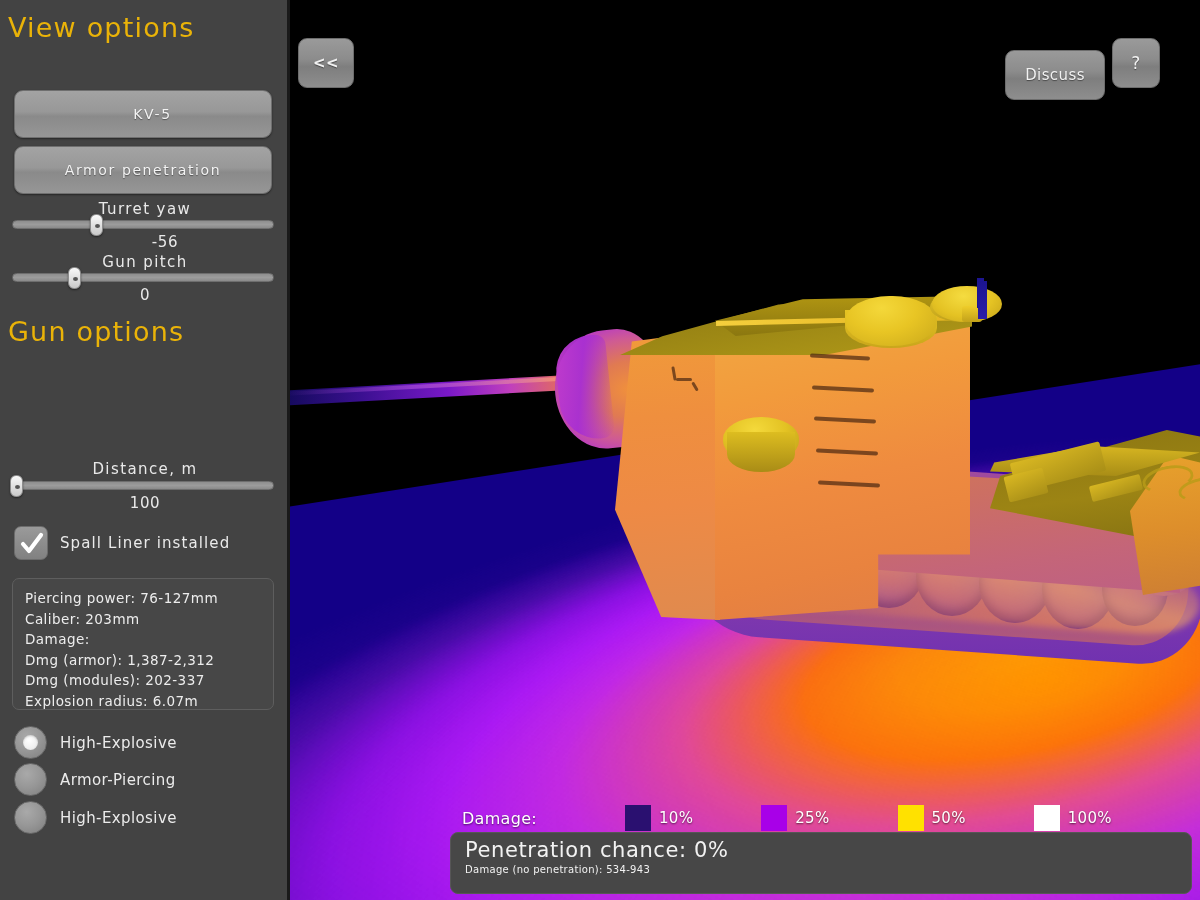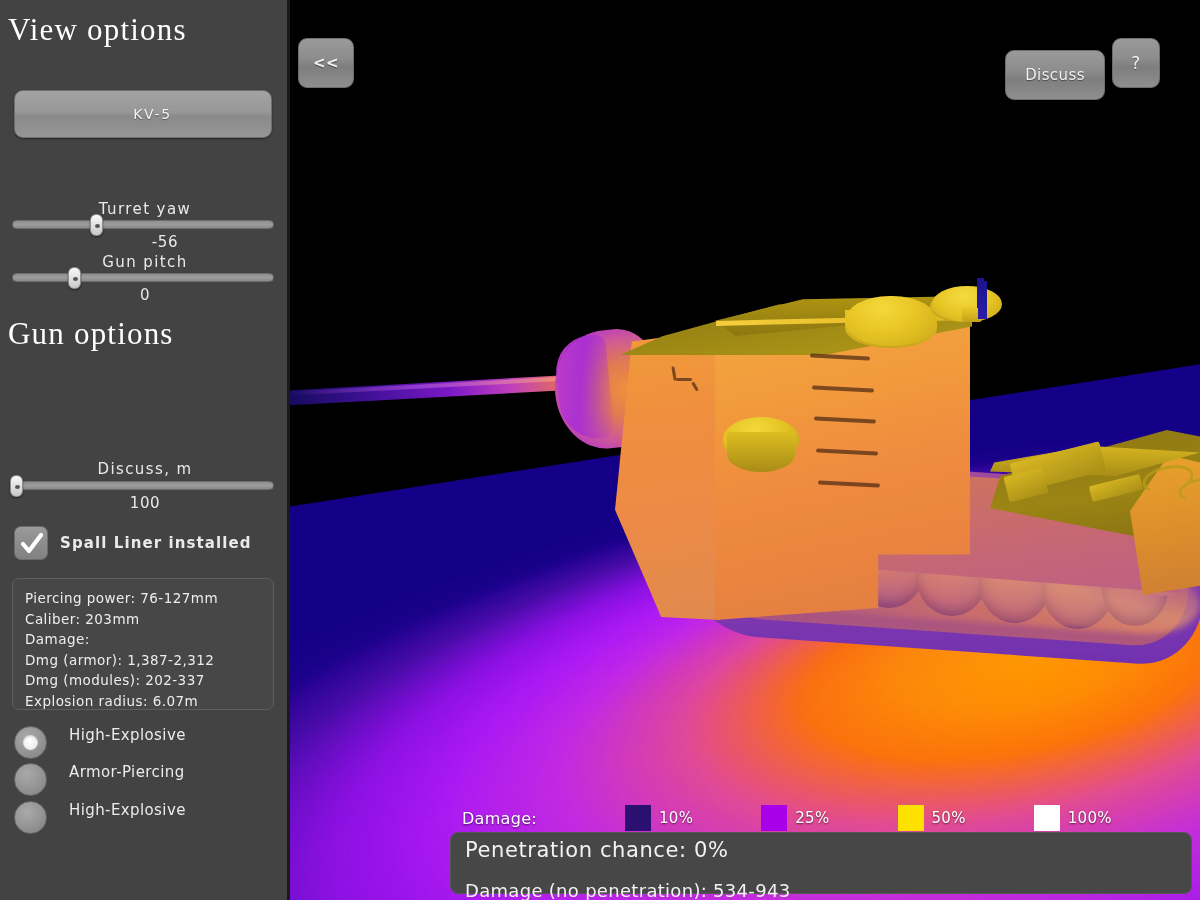--- a/index.html
+++ b/index.html
@@ -190,21 +190,21 @@
   #btn-discuss { left: 1005px; top: 38px; width: 100px; height: 50px; margin-top: 12px; }
   #btn-help { left: 1112px; top: 38px; width: 48px; height: 50px; font-size: 17px; }
 
   
   #sidebar {
     position: absolute; left: 0; top: 0; width: 290px; height: 900px;
     background: #434343; border-right: 3px solid #1a1a1a;
     padding: 0 14px;
   }
   .panel-title {
-    color: #ffffff; font-size: 31px; letter-spacing: 1.2px; font-weight: 400; font-family: Liberation Serif, serif;
+    color: #eab308; font-size: 27px; letter-spacing: 1.2px; font-weight: 400;
   }
   #title-view { position:absolute; left: 8px; top: 12px; }
   #title-gun  { position:absolute; left: 8px; top: 316px; }
 
   .wbtn {
     position: absolute; left: 14px; width: 258px; height: 48px;
     border-radius: 9px; border: 1px solid #6f6f6f;
     background: linear-gradient(180deg, #a3a3a3 0%, #989898 45%, #8a8a8a 55%, #969696 100%);
     color: #f3f3f3; font-size: 14px; letter-spacing: 1.6px;
     display:flex; align-items:center; justify-content:center;
@@ -235,39 +235,39 @@
   }
   .knob::after {
     content:''; position:absolute; left: 4px; top: 9px; width: 5px; height: 4px;
     border-radius: 50%; background: #555;
   }
   #lbl-yaw { top: 200px; }  #trk-yaw { top: 220px; }  #knb-yaw { left: 90px; top: 214px; }  #val-yaw { top: 233px; padding-left: 40px; }
   #lbl-pitch { top: 253px; } #trk-pitch { top: 273px; } #knb-pitch { left: 68px; top: 267px; } #val-pitch { top: 286px; }
   #lbl-dist { top: 460px; }  #trk-dist { top: 481px; }  #knb-dist { left: 10px; top: 475px; }  #val-dist { top: 494px; }
 
   
-  #chk-row { position:absolute; left: 14px; top: 526px; display:flex; align-items:center; gap: 12px; cursor:pointer;font-weight:bold; }
+  #chk-row { position:absolute; left: 14px; top: 526px; display:flex; align-items:center; gap: 12px; cursor:pointer; }
   .chkbox {
     width: 34px; height: 34px; border-radius: 7px;
     background: linear-gradient(180deg, #9a9a9a, #818181);
     border: 1px solid #6c6c6c; position:relative;
   }
   .chkbox svg { position:absolute; left: 5px; top: 5px; }
   #chk-row .lbl { color: #eaeaea; font-size: 15px; letter-spacing: 1.1px; }
 
   
   #infobox {
     position:absolute; left: 12px; top: 578px; width: 262px; height: 132px;
     border: 1px solid #5e5e5e; border-radius: 7px; background: #474747;
     padding: 9px 12px; color: #ededed; font-size: 13.5px; line-height: 20.6px;
     letter-spacing: .45px;
   }
 
   
-  .radio-row { position:absolute; left: 14px; display:flex; gap: 22px; cursor:pointer; }
+  .radio-row { position:absolute; left: 14px; display:flex; align-items:center; gap: 13px; cursor:pointer; }
   .radio {
     width: 33px; height: 33px; border-radius: 50%;
     background: radial-gradient(circle at 38% 32%, #a9a9a9 0%, #979797 48%, #7e7e7e 100%);
     border: 1px solid #6b6b6b; position: relative; flex: none;
   }
   .radio.on::after {
     content:''; position:absolute; left: 8px; top: 8px; width: 15px; height: 15px;
     border-radius: 50%; background: radial-gradient(circle at 40% 35%, #ffffff 0%, #f0f0f0 60%, #dcdcdc 100%);
     box-shadow: inset 0 1px 2px rgba(0,0,0,.18);
   }
@@ -285,21 +285,21 @@
   .sw-pct { font-size: 15px; margin-right: 68px; }
   .sw-pct.last { margin-right: 0; }
 
   
   #penpanel {
     position:absolute; left: 450px; top: 832px; width: 742px; height: 62px;
     background: #474747; border-radius: 8px; border: 1px solid #565656;
     padding: 5px 14px; color: #f2f2f2;
   }
   #pen-main { font-size: 21px; letter-spacing: .6px; }
-  #pen-sub  { font-size: 18px; letter-spacing: .3px; margin-top: 18px; }
+  #pen-sub  { font-size: 10px; letter-spacing: .3px; margin-top: 2px; }
 </style>
 </head>
 <body>
 
 <div id="app">
 
   <div id="viewport">
     <div class="horizon-l"></div>
     <div class="horizon-r"></div>
     <div class="ground"></div>
@@ -370,35 +370,36 @@
 
   <div class="gbtn" id="btn-back">&lt;&lt;</div>
   <div class="gbtn" id="btn-discuss">Discuss</div>
   <div class="gbtn" id="btn-help">?</div>
 
   <div id="sidebar">
 
     <div class="panel-title" id="title-view">View options</div>
 
     <div class="wbtn" id="btn-tank">KV-5</div>
+    <div class="wbtn" id="btn-mode">Armor penetration</div>
 
     <div class="slider-label" id="lbl-yaw">Turret yaw</div>
     <div class="track" id="trk-yaw"></div>
     <div class="knob" id="knb-yaw"></div>
     <div class="slider-value" id="val-yaw">-56</div>
 
     <div class="slider-label" id="lbl-pitch">Gun pitch</div>
     <div class="track" id="trk-pitch"></div>
     <div class="knob" id="knb-pitch"></div>
     <div class="slider-value" id="val-pitch">0</div>
 
     <div class="panel-title" id="title-gun">Gun options</div>
 
 
-    <div class="slider-label" id="lbl-dist">Discuss, m</div>
+    <div class="slider-label" id="lbl-dist">Distance, m</div>
     <div class="track" id="trk-dist"></div>
     <div class="knob" id="knb-dist"></div>
     <div class="slider-value" id="val-dist">100</div>
 
     <div id="chk-row">
       <div class="chkbox">
         <svg width="24" height="24" viewBox="0 0 24 24">
           <path d="M3 12 L9 19 L21 3" stroke="#ffffff" stroke-width="4.2" fill="none" stroke-linecap="round" stroke-linejoin="round"></path>
         </svg>
       </div>

